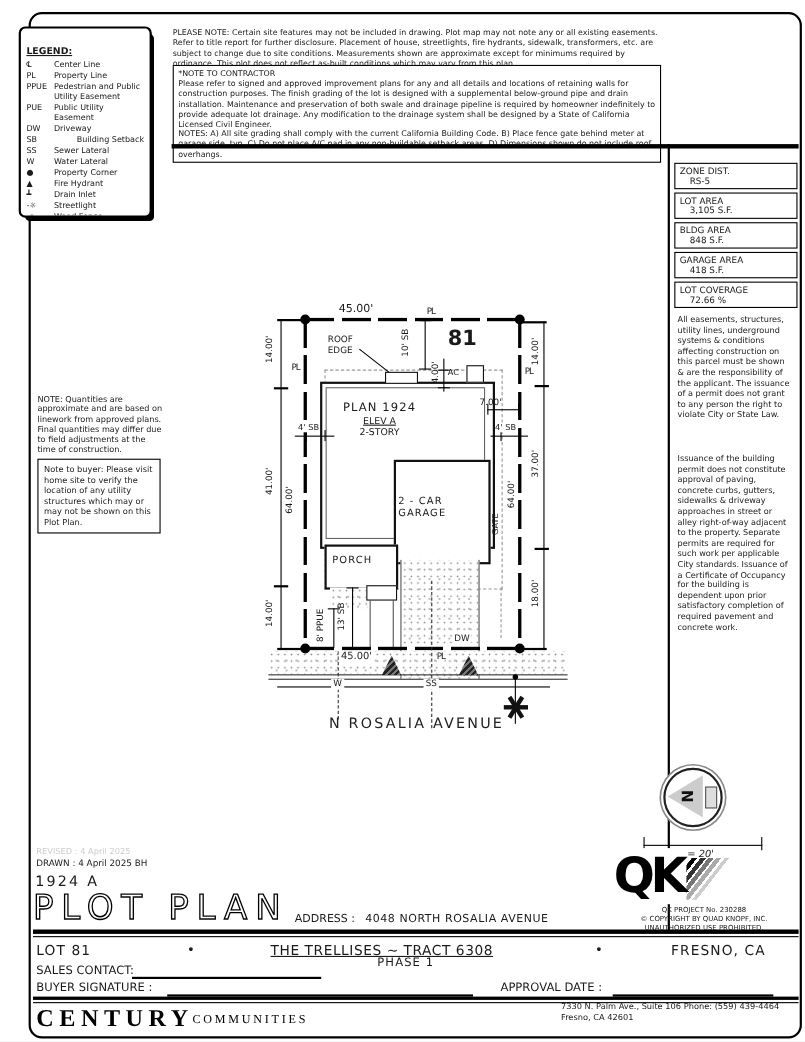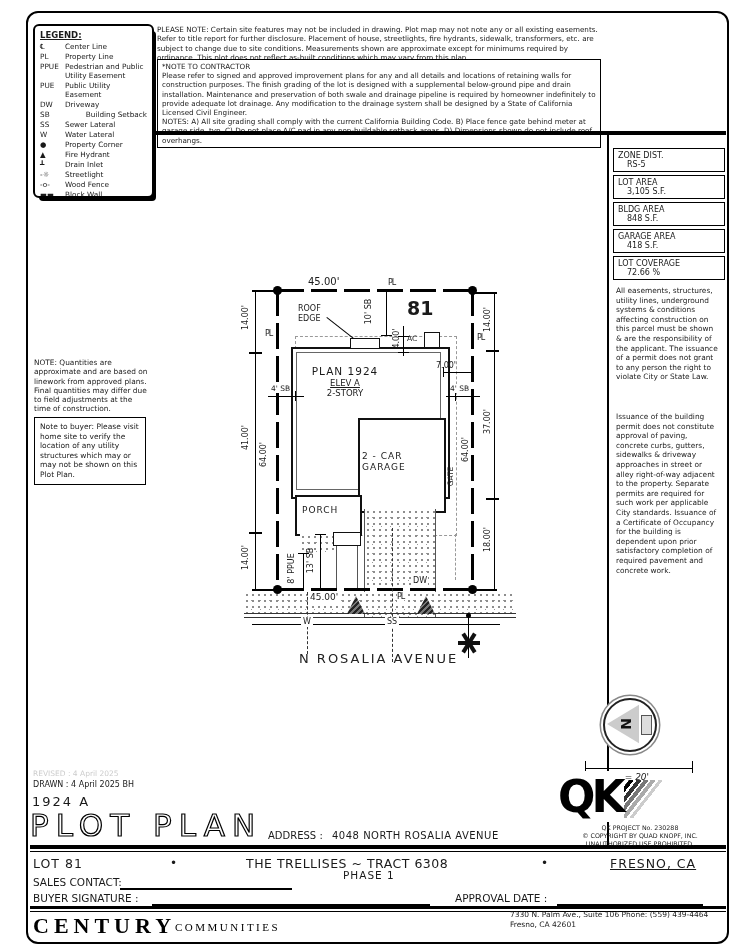--- a/index.html
+++ b/index.html
@@ -22,21 +22,21 @@
   .tri{position:absolute;width:18px;height:18px;background:repeating-linear-gradient(135deg,#222 0 2px,#777 2px 4px);
        clip-path:polygon(50% 0,100% 100%,0 100%);}
 </style>
 </head>
 <body>
 
 <div class="sheet">
 
   <div class="abs" style="position:absolute;left:26px;top:11px;width:699px;height:929px;border:2.5px solid #000;border-radius:12px;"></div>
 
-  <div style="position:absolute;left:33px;top:24px;width:121px;height:174px;border:2px solid #000;border-radius:6px;background:#fff;box-shadow:4px 5px 0 -2px #000;padding:4px 5px;box-sizing:border-box;overflow:hidden;">
+  <div style="position:absolute;left:17px;top:24px;width:121px;height:174px;border:2px solid #000;border-radius:6px;background:#fff;box-shadow:4px 5px 0 -2px #000;padding:16px 5px;box-sizing:border-box;overflow:hidden;">
     <div style="font-size:8.5px;font-weight:bold;text-decoration:underline;margin-bottom:2px;">LEGEND:</div>
     <div class="row" style="font-size:7.3px;line-height:9px;">
         <span style="width:25px;flex:none;">℄</span>
         <span style="flex:1;">Center Line</span>
       </div>
     <div class="row" style="font-size:7.3px;line-height:9px;">
         <span style="width:25px;flex:none;">PL</span>
         <span style="flex:1;">Property Line</span>
       </div>
     <div class="row" style="font-size:7.3px;line-height:9px;">
@@ -261,23 +261,23 @@
     <div style="position:absolute;left:56px;top:3px;width:72px;height:38px;transform:skewX(-38deg);
                 background:repeating-linear-gradient(90deg,#000 0 5px,#fff 5px 8px,#333 8px 13px,#fff 13px 15px,#777 15px 20px,#fff 20px 22px,#aaa 22px 27px,#fff 27px 30px,#ccc 30px 34px,#fff 34px 80px);"></div>
     <div style="position:absolute;left:0;top:-6px;font-size:44px;font-weight:bold;letter-spacing:-4px;color:#000;background:#fff;padding-right:2px;">QK</div>
   </div>
   <div class="t" style="left:565px;top:824px;width:150px;text-align:center;font-size:6.3px;">QK PROJECT No. 230288</div>
   <div class="t" style="left:565px;top:832px;width:150px;text-align:center;font-size:6.3px;">©  COPYRIGHT BY QUAD KNOPF, INC.</div>
   <div class="t" style="left:565px;top:840px;width:150px;text-align:center;font-size:6.3px;">UNAUTHORIZED USE PROHIBITED.</div>
 
   <div class="t" style="left:33px;top:856px;font-size:12.5px;letter-spacing:1px;">LOT 81</div>
   <div class="t" style="left:170px;top:856px;font-size:12px;">•</div>
-  <div class="t" style="left:246px;top:856px;font-size:12.5px;letter-spacing:0.5px;">THE TRELLISES ~ TRACT 6308</div>
+  <div class="t" style="left:246px;top:856px;font-size:12.5px;letter-spacing:0.5px;text-decoration:underline;">THE TRELLISES ~ TRACT 6308</div>
   <div class="t" style="left:541px;top:856px;font-size:12px;">•</div>
-  <div class="t" style="left:610px;top:856px;font-size:12.5px;letter-spacing:1px;text-decoration:underline;">FRESNO, CA</div>
+  <div class="t" style="left:610px;top:856px;font-size:12.5px;letter-spacing:1px;">FRESNO, CA</div>
   <div class="t" style="left:343px;top:869px;font-size:10.5px;letter-spacing:1px;">PHASE 1</div>
 
   <div class="t" style="left:33px;top:876px;font-size:10.5px;">SALES CONTACT:</div>
   <div class="ln" style="left:120px;top:888px;width:172px;height:1.5px;"></div>
   <div class="t" style="left:33px;top:892px;font-size:10.5px;">BUYER SIGNATURE :</div>
   <div class="ln" style="left:152px;top:904px;width:278px;height:1.5px;"></div>
   <div class="t" style="left:455px;top:892px;font-size:10.5px;">APPROVAL DATE :</div>
   <div class="ln" style="left:557px;top:904px;width:146px;height:1.5px;"></div>
   <div class="ln" style="left:30px;top:906px;width:696px;height:3px;"></div>
   <div class="ln" style="left:30px;top:911px;width:696px;height:1px;"></div>

